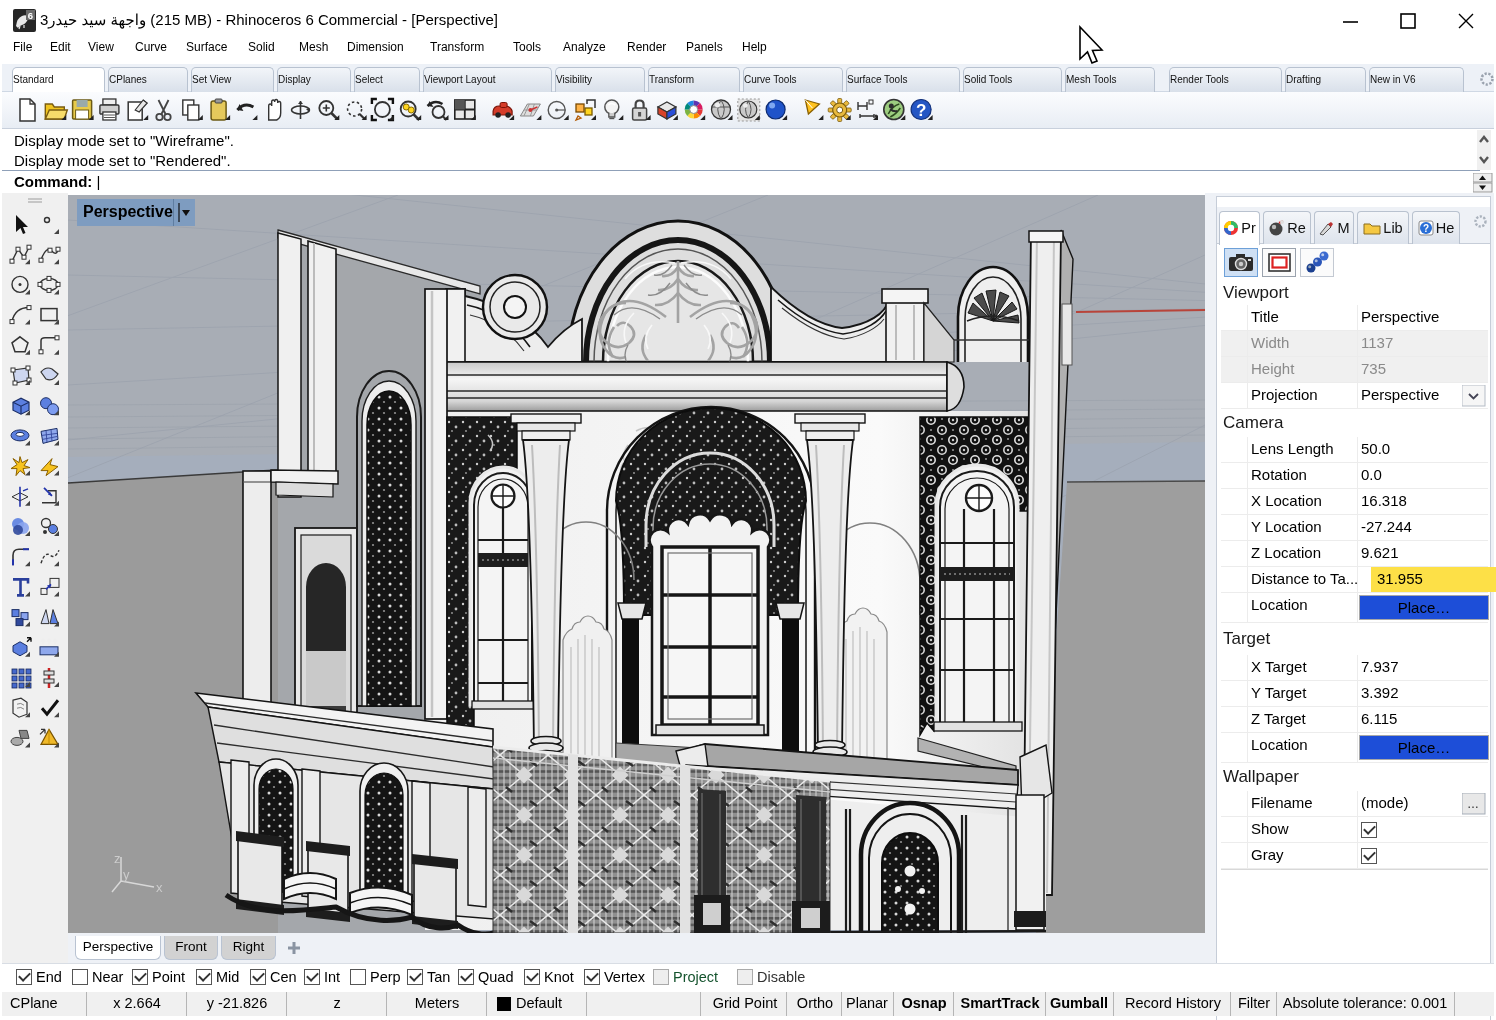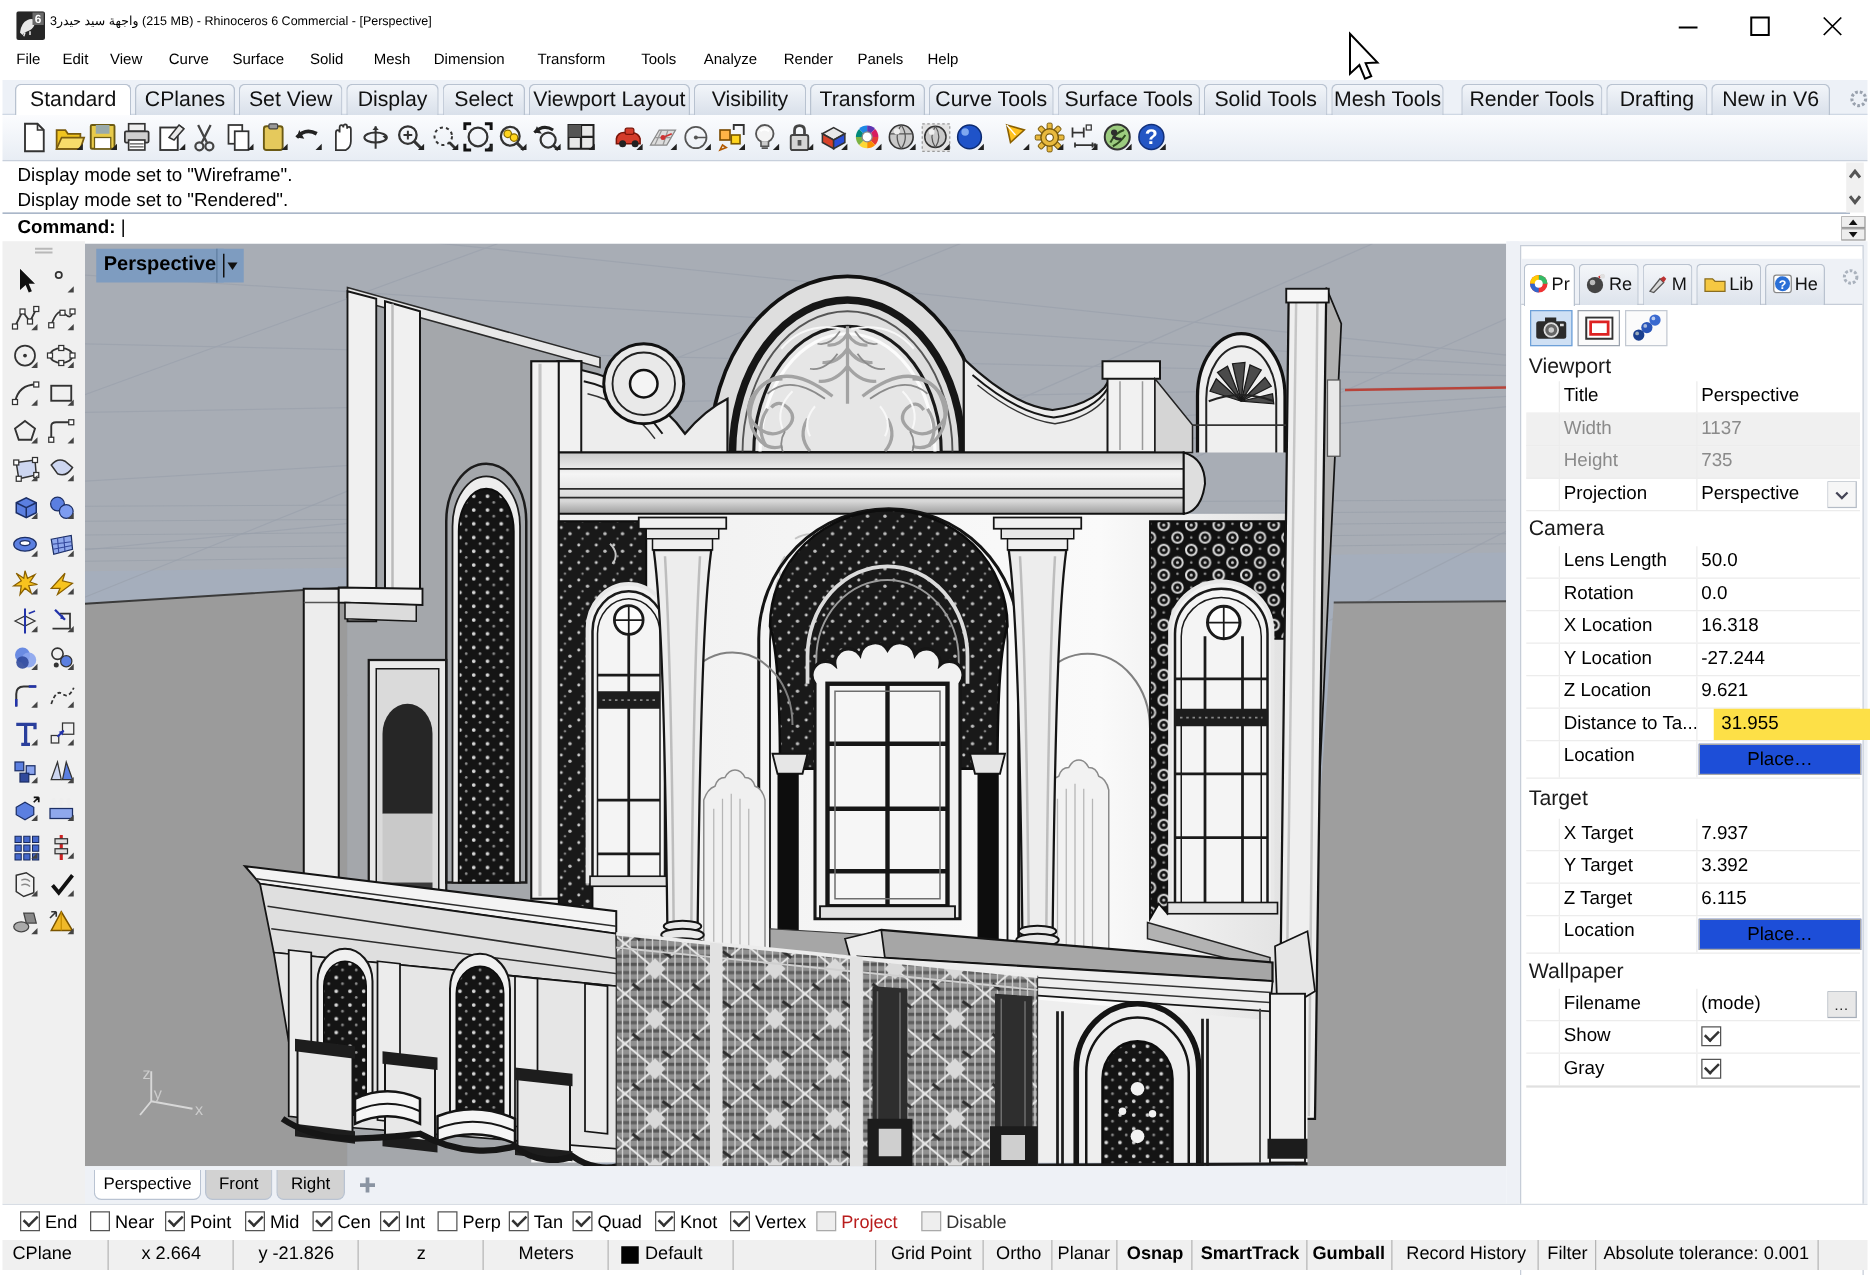--- a/index.html
+++ b/index.html
@@ -1,25 +1,25 @@
 <!DOCTYPE html>
 <html><head>
 <meta charset="utf-8">
 <style>
 * { margin:0; padding:0; box-sizing:border-box; }
 html,body { width:1496px; height:1020px; overflow:hidden; font-family:"Liberation Sans", sans-serif; background:#fff; }
 #win { position:absolute; left:0; top:0; width:1496px; height:1020px; }
 .abs { position:absolute; }
 #titlebar { left:2px; top:2px; width:1492px; height:34px; background:#ffffff; }
-#title-text { left:38px; top:9px; font-size:10px; color:#000; white-space:nowrap; }
+#title-text { left:38px; top:9px; font-size:15px; color:#000; white-space:nowrap; }
 #menubar { left:2px; top:36px; width:1492px; height:28px; background:#ffffff; font-size:12px; color:#000; }
 .menu-item { position:absolute; top:4px; }
 
 #tabrow { left:2px; top:64px; width:1492px; height:28px; background:#edf1f7; border-bottom:1px solid #cfd8e4; }
-.tab { position:absolute; top:3px; height:25px; background:linear-gradient(#f2f5f9,#d9e0ea); border:1px solid #b8c2d0; border-bottom:none; border-radius:5px 5px 0 0; font-size:17px; color:#111; text-align:center; line-height:24px; transform:skewX(0deg); }
+.tab { position:absolute; top:3px; height:25px; background:linear-gradient(#f2f5f9,#d9e0ea); border:1px solid #b8c2d0; border-bottom:none; border-radius:5px 5px 0 0; font-size:10px; color:#111; text-align:left; line-height:24px; transform:skewX(0deg); }
 .tab.active { background:#ffffff; z-index:3; }
 
 #toolbar { left:2px; top:92px; width:1492px; height:36px; background:linear-gradient(#fbfcfe,#e8edf4); }
 
 #cmdarea { left:2px; top:128px; width:1492px; height:65px; background:#ffffff; border-top:1px solid #c8d0dc; }
 .cmdline { position:absolute; left:12px; font-size:15px; color:#000; white-space:pre; }
 #cmdsep { left:0px; top:41px; width:1478px; height:1px; background:#8fa0b8; position:absolute; }
 #cmd-scroll { position:absolute; left:1475px; top:1px; width:14px; height:40px; background:#f0f0f0; }
 #cmd-spin { position:absolute; left:1471px; top:44px; width:20px; height:20px; }
 
@@ -1054,21 +1054,21 @@
     <span class="osnap-item" style="left:70px"><span class="cb"></span>Near</span>
     <span class="osnap-item" style="left:130px"><span class="cb checked"></span>Point</span>
     <span class="osnap-item" style="left:194px"><span class="cb checked"></span>Mid</span>
     <span class="osnap-item" style="left:248px"><span class="cb checked"></span>Cen</span>
     <span class="osnap-item" style="left:302px"><span class="cb checked"></span>Int</span>
     <span class="osnap-item" style="left:348px"><span class="cb"></span>Perp</span>
     <span class="osnap-item" style="left:405px"><span class="cb checked"></span>Tan</span>
     <span class="osnap-item" style="left:456px"><span class="cb checked"></span>Quad</span>
     <span class="osnap-item" style="left:522px"><span class="cb checked"></span>Knot</span>
     <span class="osnap-item" style="left:582px"><span class="cb checked"></span>Vertex</span>
-    <span class="osnap-item" style="left:651px;color:#b91c1c"><span class="cb" style="border-color:#aaa;background:#eee"></span>Project</span>
+    <span class="osnap-item" style="left:651px;color:#14532d"><span class="cb" style="border-color:#aaa;background:#eee"></span>Project</span>
     <span class="osnap-item" style="left:735px;color:#333"><span class="cb" style="border-color:#aaa;background:#eee"></span>Disable</span>
   </div>
   <div class="abs" id="statusbar">
     <span class="st" style="left:8px">CPlane</span>
     <span class="st" style="left:86px;width:98px">x 2.664</span>
     <span class="st" style="left:186px;width:98px">y -21.826</span>
     <span class="st" style="left:286px;width:98px">z</span>
     <span class="st" style="left:386px;width:98px">Meters</span>
     <span class="st" style="left:495px;width:14px;height:14px;background:#000;top:5px"></span>
     <span class="st" style="left:514px">Default</span>

